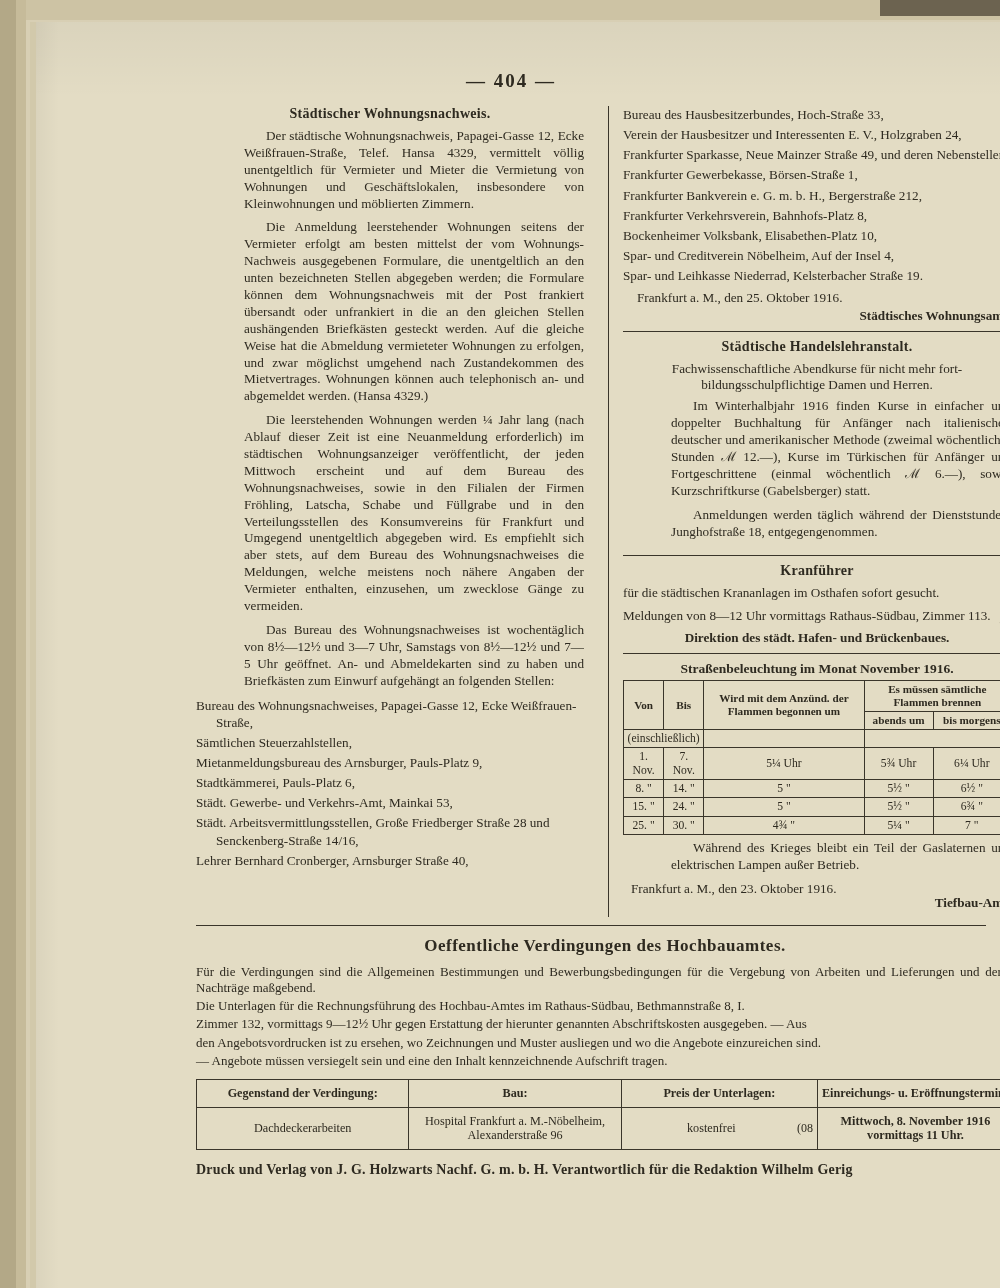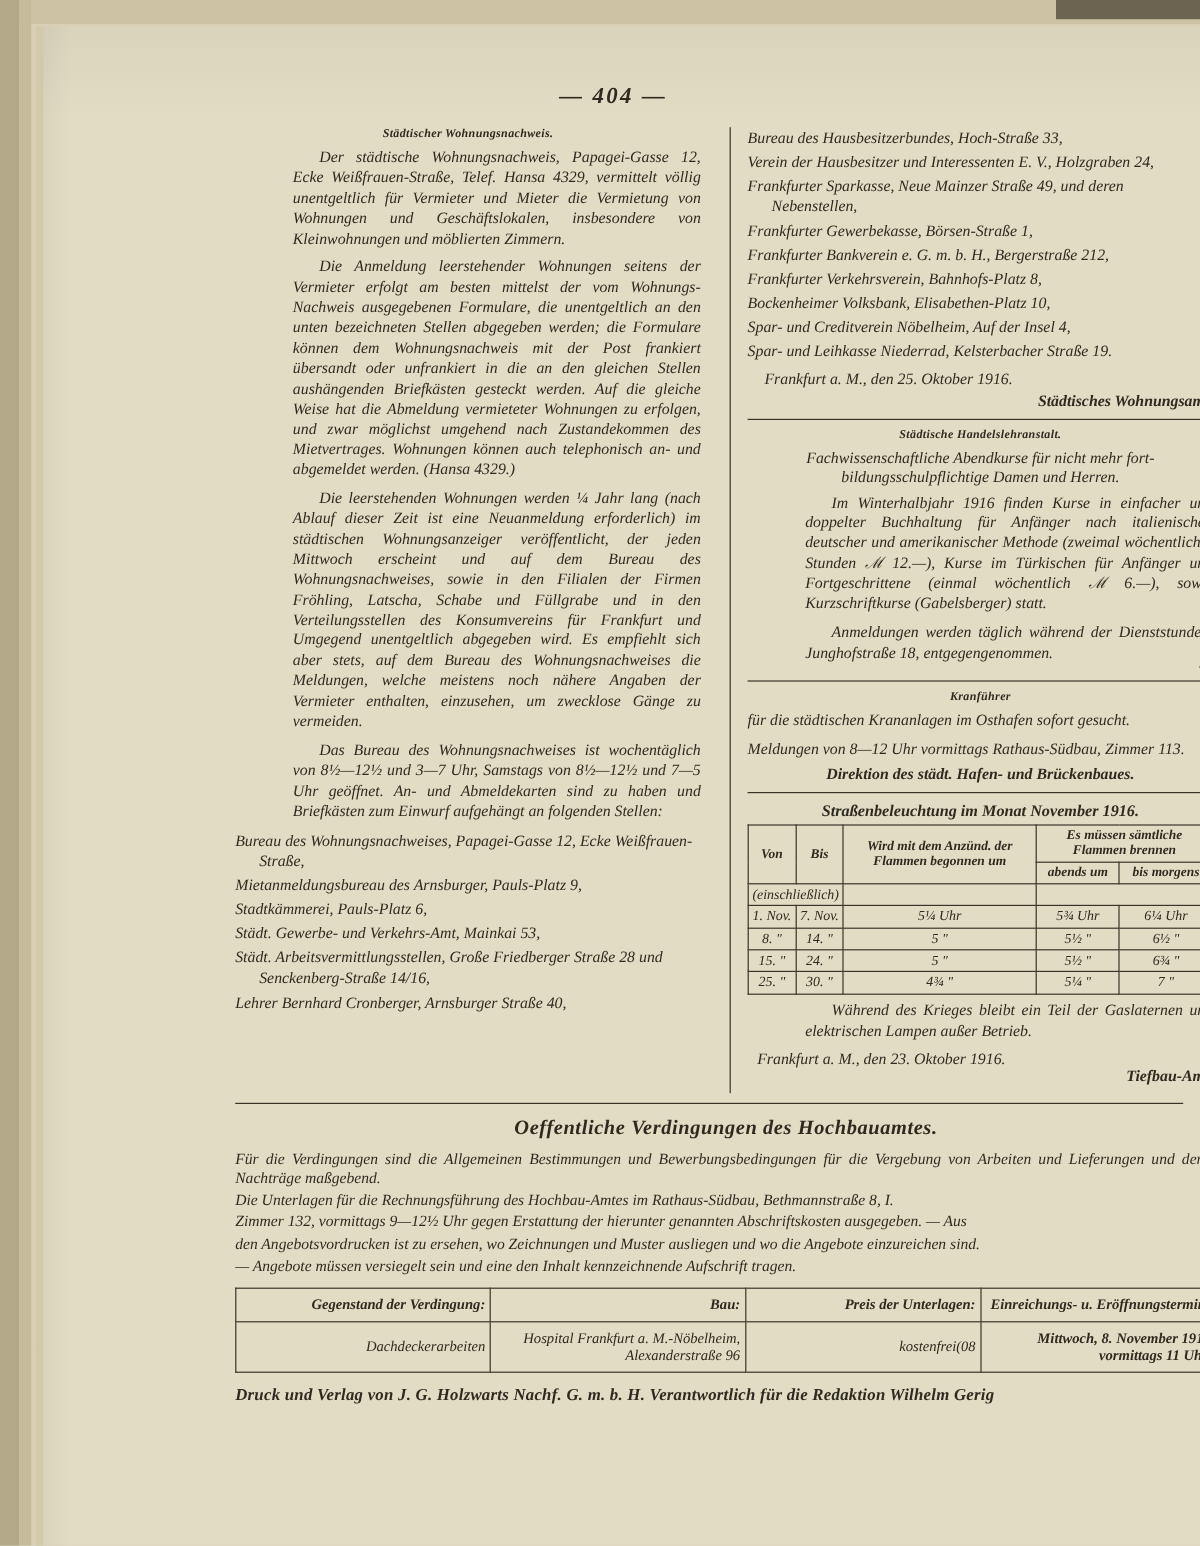--- a/index.html
+++ b/index.html
@@ -12,21 +12,20 @@
     background: #d8cfb4;
     font-family: "Liberation Serif", serif;
     overflow: hidden;
   }
   .page {
     position: absolute;
     left: 0; top: 0;
     width: 1000px;
     height: 1122px;
     background: #d8cfb4;
-    font-style: italic;
   }
   
   .gutter-left {
     position: absolute;
     left: 0; top: 0;
     width: 16px; height: 1288px;
     background: #b3a887;
   }
   .gutter-left2 {
     position: absolute;
@@ -91,21 +90,21 @@
   .col-left { padding-right: 14px; }
   .col-div {
     width: 1px;
     background: #3a352a;
     margin: 0 10px;
     align-self: stretch;
   }
   .col-right { padding-left: 4px; }
 
   h2.sec {
-    font-size: 10px;
+    font-size: 14px;
     font-weight: bold;
     text-align: center;
     margin: 0 0 6px 0;
     letter-spacing: 0.3px;
   }
   p {
     margin: 0 0 7px 0;
     font-size: 13.2px;
     line-height: 1.28;
     text-align: justify;
@@ -178,21 +177,21 @@
   }
   table.verd {
     border-collapse: collapse;
     width: 100%;
     font-size: 12.2px;
     margin-top: 10px;
   }
   table.verd th, table.verd td {
     border: 1px solid #3a352a;
     padding: 6px 4px;
-    text-align: right;
+    text-align: center;
     line-height: 1.2;
   }
   table.verd th { font-weight: bold; }
   .imprint {
     font-size: 14px;
     font-weight: bold;
     margin-top: 12px;
     letter-spacing: 0.2px;
     white-space: nowrap;
     overflow: hidden;
@@ -216,20 +215,21 @@
     <div class="cols">
 
       <div class="col col-left">
         <h2 class="sec">Städtischer Wohnungsnachweis.</h2>
         <p class="ind">Der städtische Wohnungsnachweis, Papagei-Gasse 12, Ecke Weißfrauen-Straße, Telef. Hansa 4329, vermittelt völlig unentgeltlich für Vermieter und Mieter die Vermietung von Wohnungen und Geschäftslokalen, insbesondere von Kleinwohnungen und möblierten Zimmern.</p>
         <p class="ind">Die Anmeldung leerstehender Wohnungen seitens der Vermieter erfolgt am besten mittelst der vom Wohnungs-Nachweis ausgegebenen Formulare, die unentgeltlich an den unten bezeichneten Stellen abgegeben werden; die Formulare können dem Wohnungsnachweis mit der Post frankiert übersandt oder unfrankiert in die an den gleichen Stellen aushängenden Briefkästen gesteckt werden. Auf die gleiche Weise hat die Abmeldung vermieteter Wohnungen zu erfolgen, und zwar möglichst umgehend nach Zustandekommen des Mietvertrages. Wohnungen können auch telephonisch an- und abgemeldet werden. (Hansa 4329.)</p>
         <p class="ind">Die leerstehenden Wohnungen werden ¼ Jahr lang (nach Ablauf dieser Zeit ist eine Neuanmeldung erforderlich) im städtischen Wohnungsanzeiger veröffentlicht, der jeden Mittwoch erscheint und auf dem Bureau des Wohnungsnachweises, sowie in den Filialen der Firmen Fröhling, Latscha, Schabe und Füllgrabe und in den Verteilungsstellen des Konsumvereins für Frankfurt und Umgegend unentgeltlich abgegeben wird. Es empfiehlt sich aber stets, auf dem Bureau des Wohnungsnachweises die Meldungen, welche meistens noch nähere Angaben der Vermieter enthalten, einzusehen, um zwecklose Gänge zu vermeiden.</p>
         <p class="ind">Das Bureau des Wohnungsnachweises ist wochentäglich von 8½—12½ und 3—7 Uhr, Samstags von 8½—12½ und 7—5 Uhr geöffnet. An- und Abmeldekarten sind zu haben und Briefkästen zum Einwurf aufgehängt an folgenden Stellen:</p>
         <div class="list">
           <div class="hang">Bureau des Wohnungsnachweises, Papagei-Gasse 12, Ecke Weißfrauen-Straße,</div>
+          <div class="hang">Sämtlichen Steuerzahlstellen,</div>
           <div class="hang">Mietanmeldungsbureau des Arnsburger, Pauls-Platz 9,</div>
           <div class="hang">Stadtkämmerei, Pauls-Platz 6,</div>
           <div class="hang">Städt. Gewerbe- und Verkehrs-Amt, Mainkai 53,</div>
           <div class="hang">Städt. Arbeitsvermittlungsstellen, Große Friedberger Straße 28 und Senckenberg-Straße 14/16,</div>
           <div class="hang">Lehrer Bernhard Cronberger, Arnsburger Straße 40,</div>
         </div>
       </div>
 
       <div class="col-div"></div>
 

